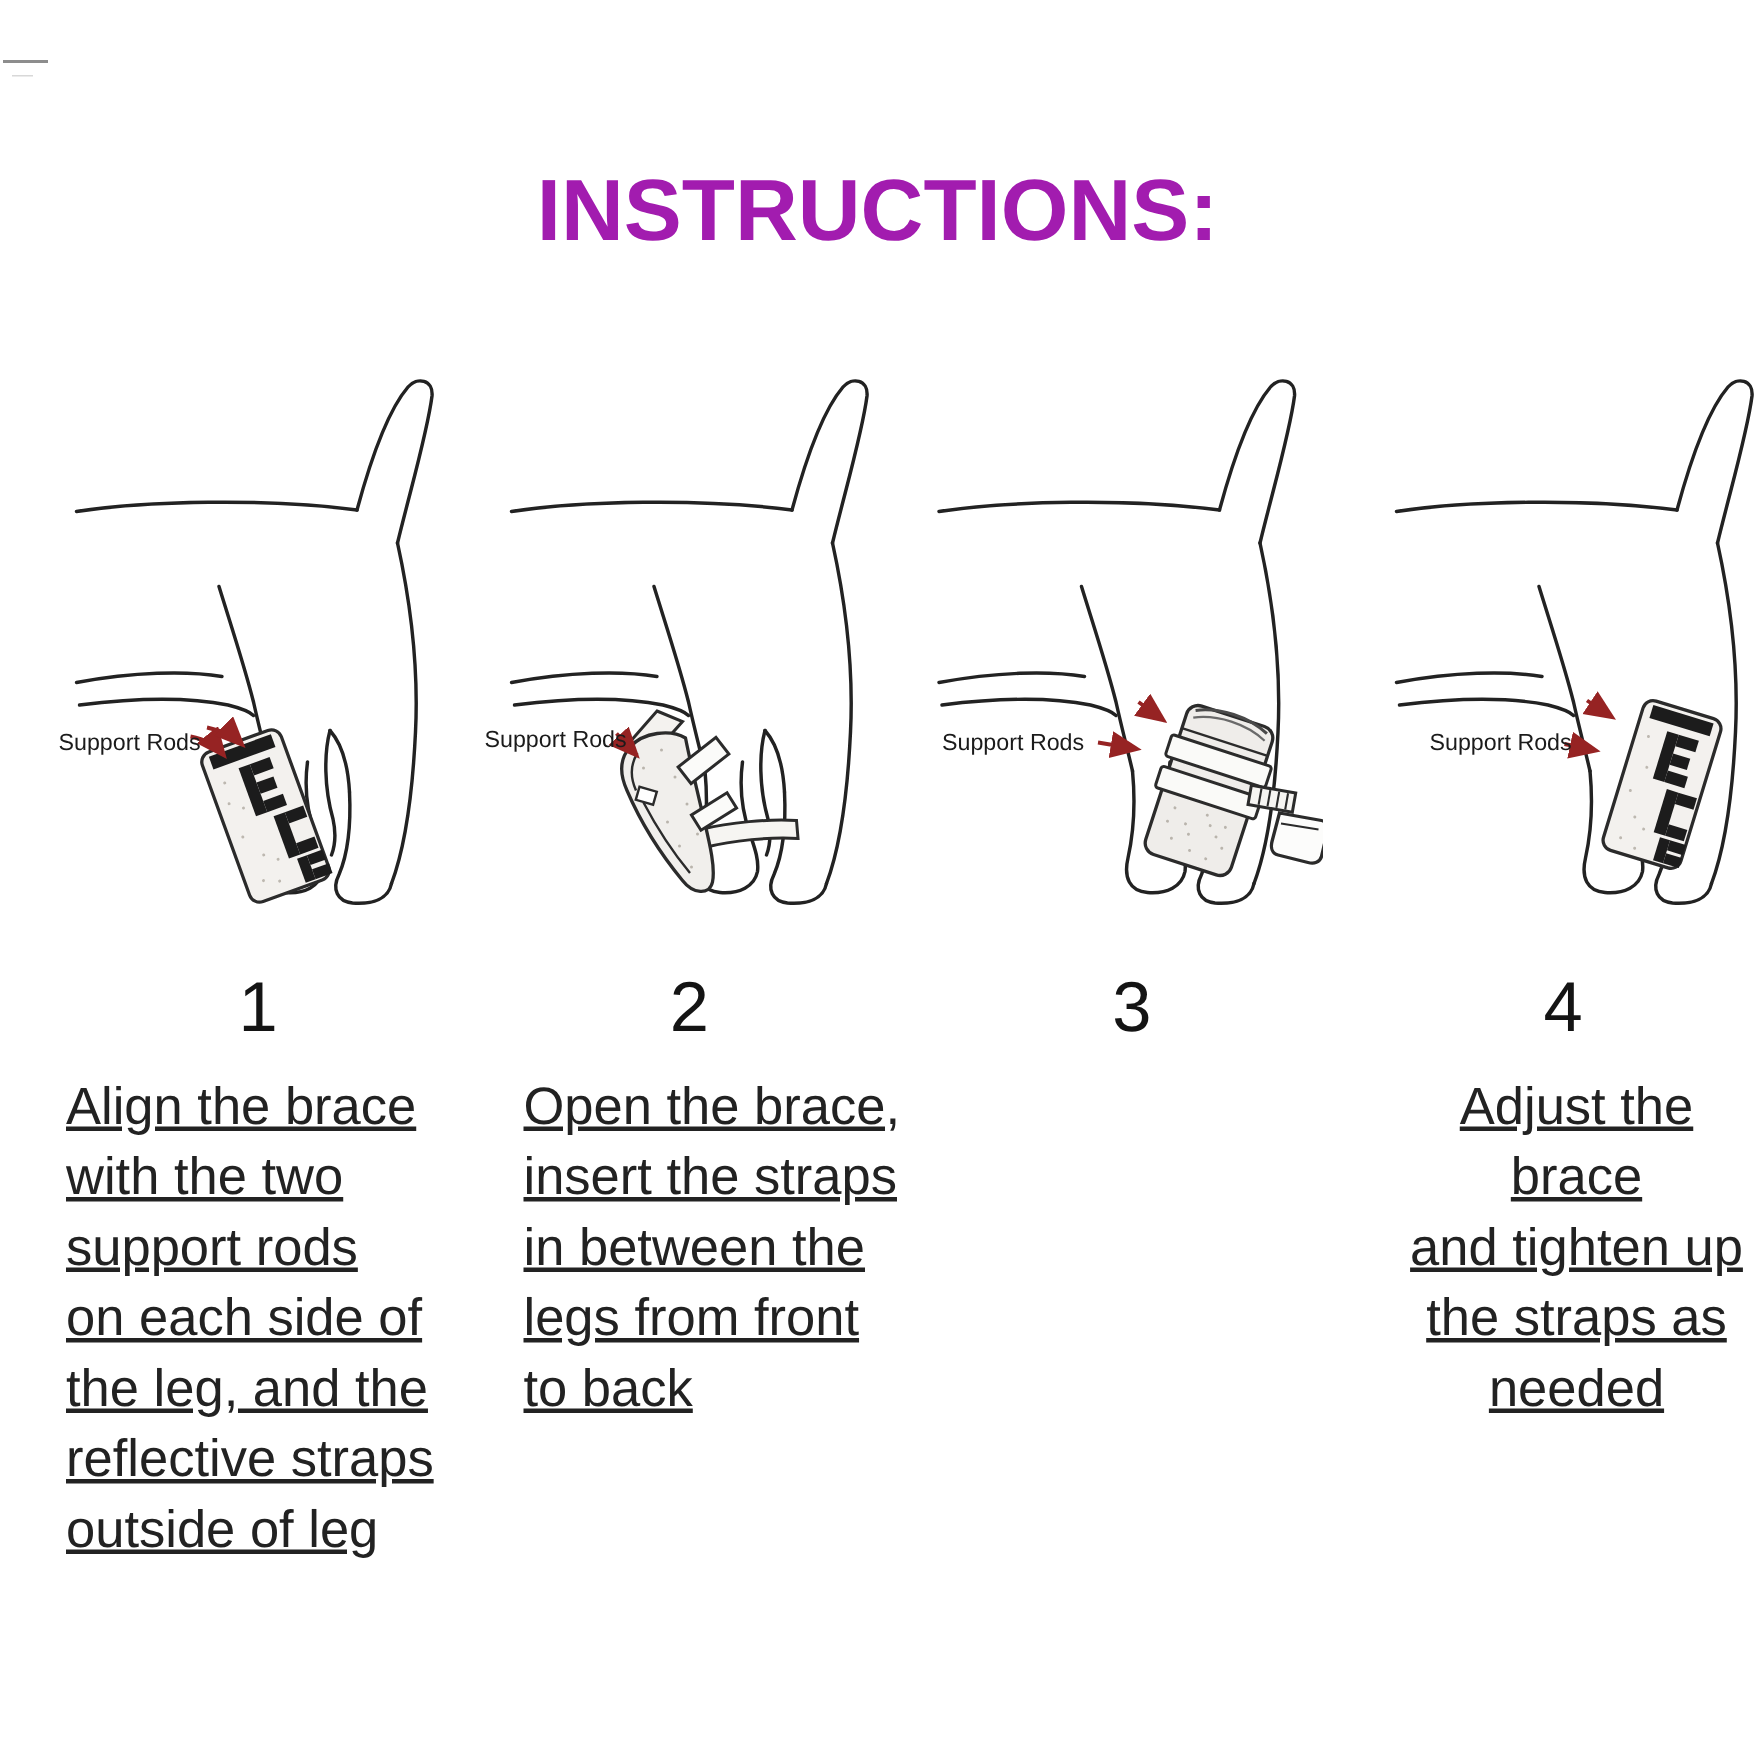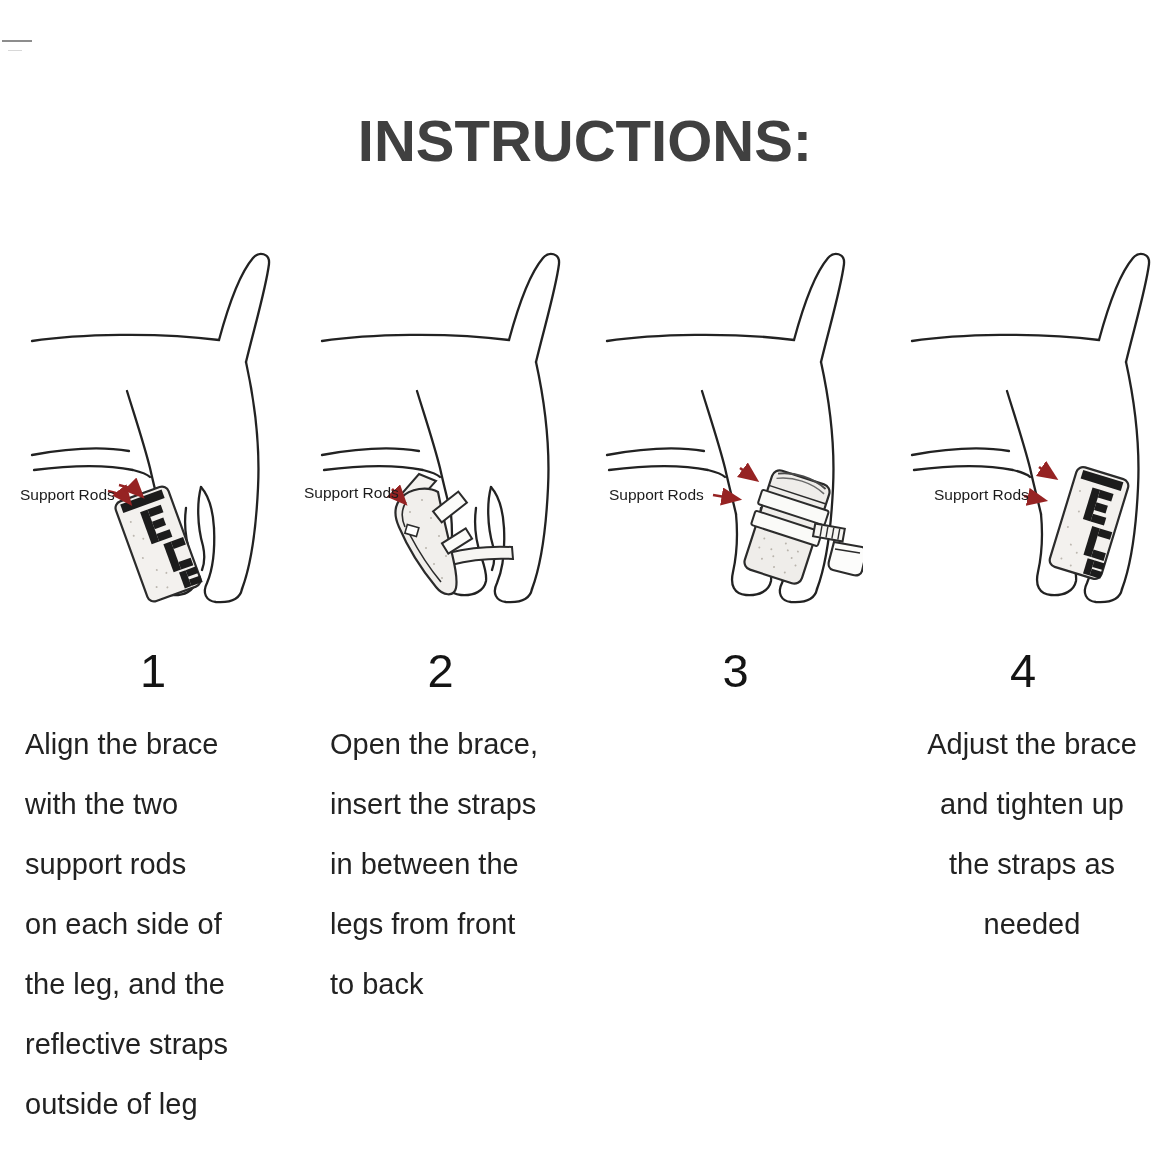--- a/index.html
+++ b/index.html
@@ -7,34 +7,34 @@
     width:1170px;height:1170px;background:#ffffff;overflow:hidden;
     font-family:"Liberation Sans","DejaVu Sans",sans-serif;color:#1f1f1f;
     position:relative;
   }
   .artifact-line{position:absolute;left:2px;top:40px;width:30px;height:2px;background:#8d8d8d;}
   .artifact-line2{position:absolute;left:8px;top:50px;width:14px;height:1px;background:#d8d8d8;}
 
   .page-title{
     margin:112px 0 0 0;text-align:center;
     font-size:58px;font-weight:bold;letter-spacing:0px;
-    color:#404040;line-height:1;
+    color:#a21caf;line-height:1;
   }
   .panels{
     display:grid;grid-template-columns:290px 285px 305px 270px;
-    padding-left:8px;margin-top:70px;
+    padding-left:27px;margin-top:70px;
   }
   .panel{position:relative;}
   .figure{display:block;width:280px;height:390px;}
   .step-number{
     text-align:center;font-size:47px;line-height:70px;margin-top:6px;color:#141414;
   }
   .step-text{
-    white-space:pre-line;font-size:29px;line-height:60px;
-    margin-top:8px;padding-left:17px;color:#222222;
+    white-space:pre-line;font-size:35px;line-height:47px;
+    margin-top:8px;padding-left:17px;color:#222222;text-decoration:underline;
   }
   .panel-2 .step-text{padding-left:6px;margin-left:26px;}
   .panel-3 .step-text{padding-left:3px;font-weight:bold;color:#3a3a3a;}
   .panel-4 .step-text{padding-left:18px;text-align:center;}
   .step-text.second{margin-top:58px;}
   .figure-label{
     font-size:15.5px;fill:#1b1b1b;
     font-family:"Liberation Sans","DejaVu Sans",sans-serif;
   }
 </style>

